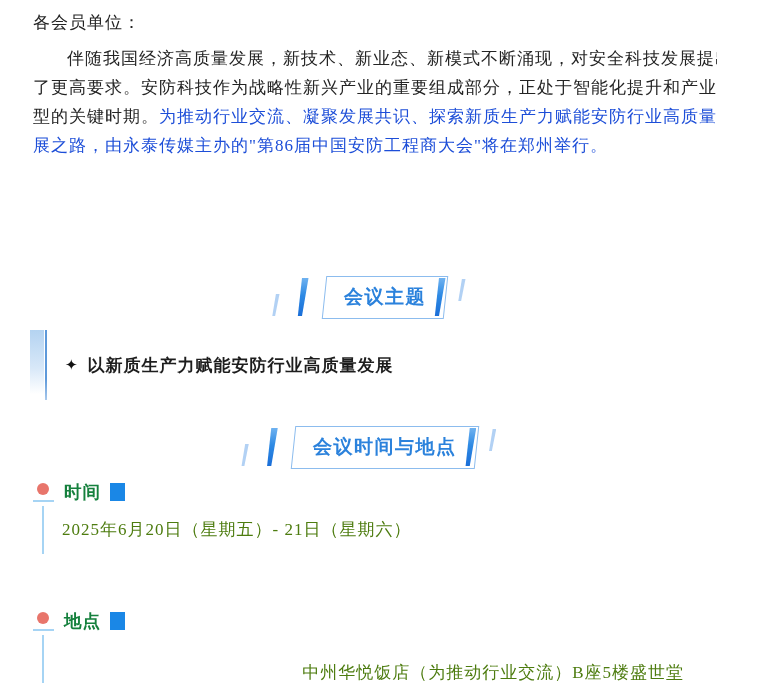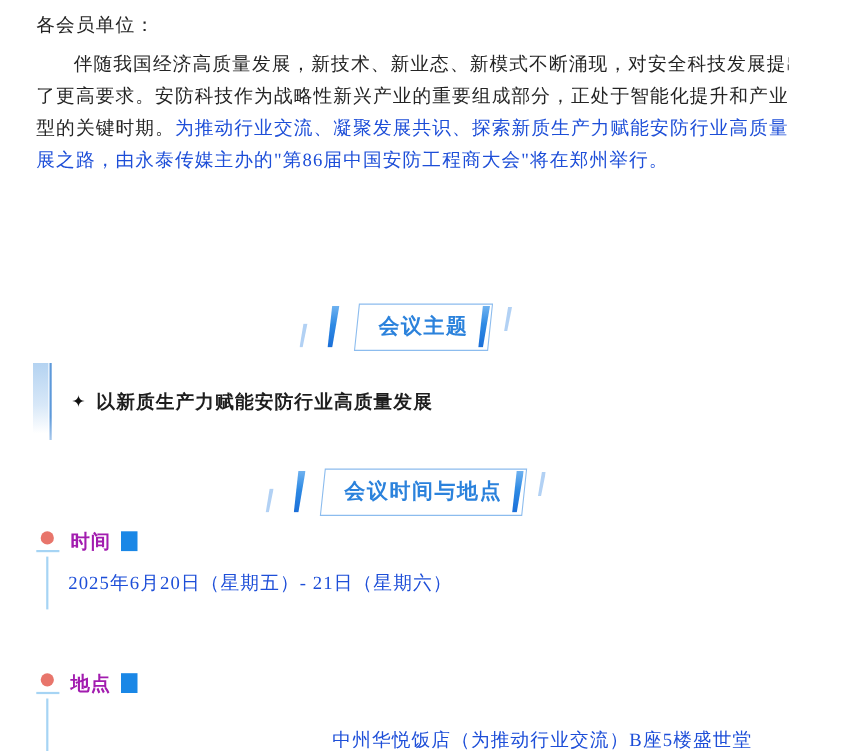--- a/index.html
+++ b/index.html
@@ -93,31 +93,31 @@
   .dot-wrap { position: relative; width: 31px; height: 26px; flex: 0 0 auto; }
   .dot {
     position: absolute; left: 4px; top: 4px;
     width: 12px; height: 12px; border-radius: 50%;
     background: #e8756b;
   }
   .dot-underline {
     position: absolute; left: 0; top: 21px;
     width: 21px; height: 2px; background: #a6d4f4;
   }
-  .info-label { font-size: 17.5px; font-weight: bold; letter-spacing: 1px; color: #a21caf; }
+  .info-label { font-size: 17.5px; font-weight: bold; letter-spacing: 1px; color: #15803d; }
   .blue-square { width: 15px; height: 18px; background: #1a87e6; margin-left: 9px; }
   .info-body {
     margin-left: 9px; margin-top: 1px;
     border-left: 2px solid #a6d4f4;
     padding-left: 18px;
     display: flex; flex-direction: column; justify-content: center;
   }
   #time-info .info-body { height: 48px; }
   #loc-info .info-body { height: 75px; }
-  .info-value { font-size: 17px; letter-spacing: 1px; color: #1d4ed8; line-height: 30px; }
+  .info-value { font-size: 17px; letter-spacing: 1px; color: #4d7c0f; line-height: 30px; }
 </style>
 </head>
 <body>
 
 <div class="page">
 
   <p class="txt salutation">各会员单位：</p>
 
   <p class="txt para1"><span>伴随我国经济高质量发展，新技术、新业态、新模式不断涌现，对安全科技发展提出了更高要求。安防科技作为战略性新兴产业的重要组成部分，正处于智能化提升和产业转型的关键时期。</span><span class="red-text">为推动行业交流、凝聚发展共识、探索新质生产力赋能安防行业高质量发展之路，由永泰传媒主办的"第86届中国安防工程商大会"将在郑州举行。</span></p>
 

